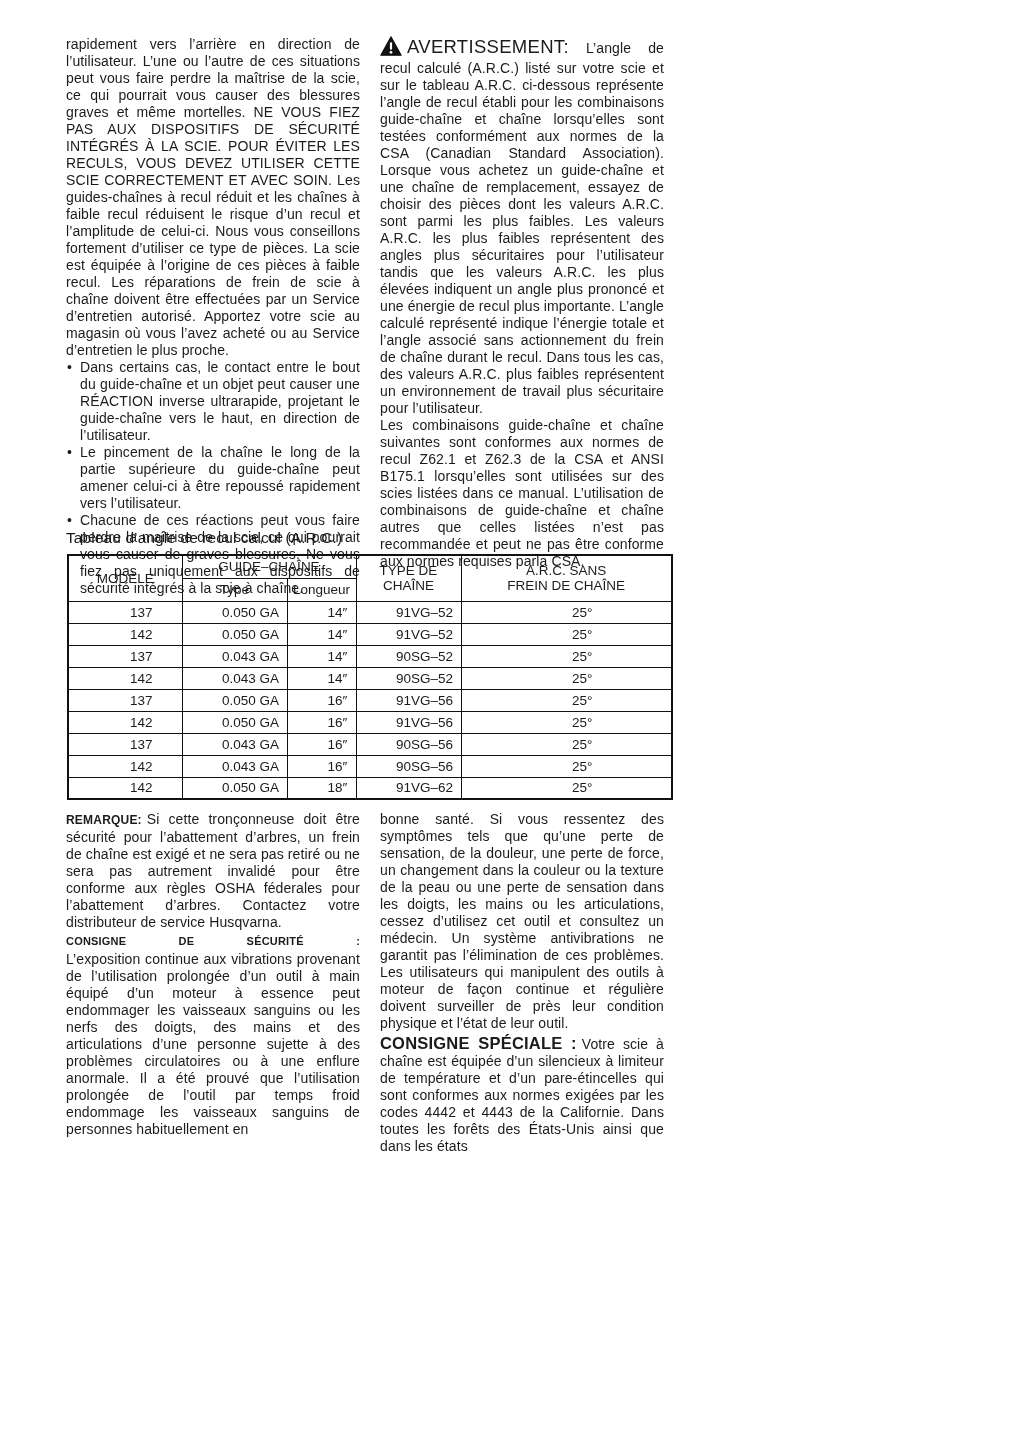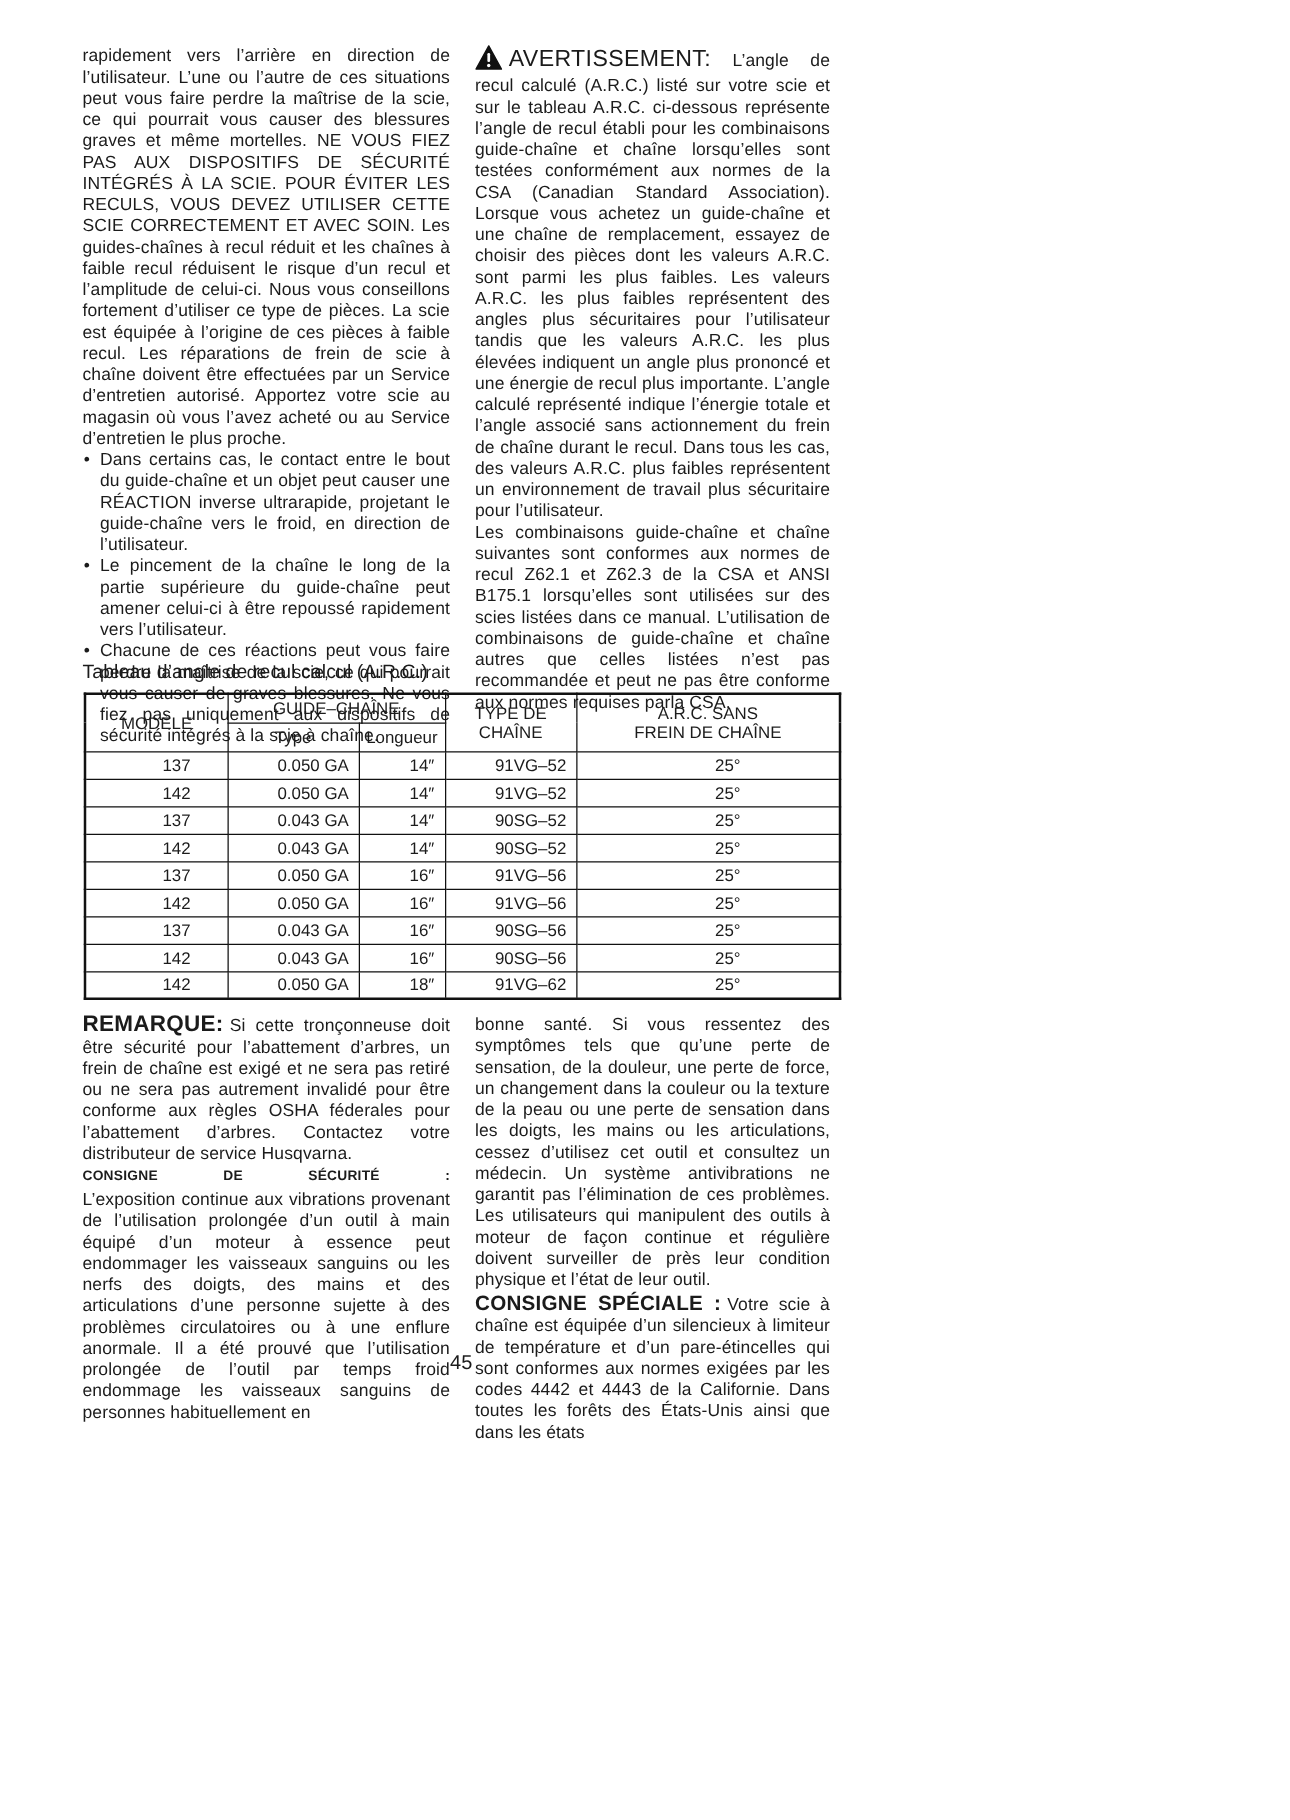--- a/index.html
+++ b/index.html
@@ -15,21 +15,21 @@
   .col-a { width:294px; }
   .col-b { width:284px; }
   .body-text { font-size:14px; line-height:17px; text-align:justify; letter-spacing:0.1px; }
   .body-text p + p { margin-top:0; }
 
   ul.bullets { list-style:none; margin-top:0; }
   ul.bullets li { position:relative; padding-left:14px; }
   ul.bullets li::before { content:"•"; position:absolute; left:1px; top:0; font-size:14px; }
   .warn-icon { display:inline-block; vertical-align:-3px; margin-right:5px; }
   .warn-label { font-weight:normal; font-size:18.5px; letter-spacing:0.3px; }
-  .inline-label { font-weight:bold; font-size:18px; letter-spacing:0.2px; margin-right:5px; }
+  .inline-label { font-weight:bold; font-size:12px; letter-spacing:0.2px; margin-right:5px; }
   .big-label { font-size:16.5px; }
 
   .spread-heading {
     font-weight:bold; font-size:11px; letter-spacing:0.2px;
     text-align:justify; text-align-last:justify; line-height:20px;
   }
 
   .table-title { position:absolute; left:66px; top:529px; font-size:15.5px; font-weight:normal; letter-spacing:0.1px; }
 
   table.arc { position:absolute; left:67px; top:554px; width:604px;
@@ -51,21 +51,21 @@
 </style>
 </head>
 <body>
 
 <div class="page">
 
   <div class="cols">
     <div class="col-a body-text">
       <p>rapidement vers l’arrière en direction de l’utilisateur. L’une ou l’autre de ces situations peut vous faire perdre la maîtrise de la scie, ce qui pourrait vous causer des blessures graves et même mortelles. NE VOUS FIEZ PAS AUX DISPOSITIFS DE SÉCURITÉ INTÉGRÉS À LA SCIE. POUR ÉVITER LES RECULS, VOUS DEVEZ UTILISER CETTE SCIE CORRECTEMENT ET AVEC SOIN. Les guides-chaînes à recul réduit et les chaînes à faible recul réduisent le risque d’un recul et l’amplitude de celui-ci. Nous vous conseillons fortement d’utiliser ce type de pièces. La scie est équipée à l’origine de ces pièces à faible recul. Les réparations de frein de scie à chaîne doivent être effectuées par un Service d’entretien autorisé. Apportez votre scie au magasin où vous l’avez acheté ou au Service d’entretien le plus proche.</p>
       <ul class="bullets">
-        <li>Dans certains cas, le contact entre le bout du guide-chaîne et un objet peut causer une RÉACTION inverse ultrarapide, projetant le guide-chaîne vers le froid, en direction de l’utilisateur.</li>
+        <li>Dans certains cas, le contact entre le bout du guide-chaîne et un objet peut causer une RÉACTION inverse ultrarapide, projetant le guide-chaîne vers le haut, en direction de l’utilisateur.</li>
         <li>Le pincement de la chaîne le long de la partie supérieure du guide-chaîne peut amener celui-ci à être repoussé rapidement vers l’utilisateur.</li>
         <li>Chacune de ces réactions peut vous faire perdre la maîtrise de la scie, ce qui pourrait vous causer de graves blessures. Ne vous fiez pas uniquement aux dispositifs de sécurité intégrés à la scie à chaîne.</li>
       </ul>
     </div>
     <div class="col-b body-text">
       <p>
         <span class="warn-icon"><svg width="22" height="20" viewBox="0 0 24 22">
               <path d="M12 0.8 L23.2 21.2 L0.8 21.2 Z" fill="#111" stroke="#111" stroke-width="1.2" stroke-linejoin="round"></path>
               <rect x="10.8" y="7" width="2.4" height="8" rx="1.1" fill="#fff"></rect>
               <circle cx="12" cy="18" r="1.5" fill="#fff"></circle>
@@ -172,15 +172,14 @@
       <p><span class="inline-label">REMARQUE:</span><span>Si cette tronçonneuse doit être sécurité pour l’abattement d’arbres, un frein de chaîne est exigé et ne sera pas retiré ou ne sera pas autrement invalidé pour être conforme aux règles OSHA féderales pour l’abattement d’arbres. Contactez votre distributeur de service Husqvarna.</span></p>
       <div class="spread-heading">CONSIGNE DE SÉCURITÉ :</div>
       <p>L’exposition continue aux vibrations provenant de l’utilisation prolongée d’un outil à main équipé d’un moteur à essence peut endommager les vaisseaux sanguins ou les nerfs des doigts, des mains et des articulations d’une personne sujette à des problèmes circulatoires ou à une enflure anormale. Il a été prouvé que l’utilisation prolongée de l’outil par temps froid endommage les vaisseaux sanguins de personnes habituellement en</p>
     </div>
     <div class="col-b body-text">
       <p>bonne santé. Si vous ressentez des symptômes tels que qu’une perte de sensation, de la douleur, une perte de force, un changement dans la couleur ou la texture de la peau ou une perte de sensation dans les doigts, les mains ou les articulations, cessez d’utilisez cet outil et consultez un médecin. Un système antivibrations ne garantit pas l’élimination de ces problèmes. Les utilisateurs qui manipulent des outils à moteur de façon continue et régulière doivent surveiller de près leur condition physique et l’état de leur outil.</p>
       <p style="margin-top:3px;"><span class="inline-label big-label">CONSIGNE SPÉCIALE :</span><span>Votre scie à chaîne est équipée d’un silencieux à limiteur de température et d’un pare-étincelles qui sont conformes aux normes exigées par les codes 4442 et 4443 de la Californie. Dans toutes les forêts des États-Unis ainsi que dans les états</span></p>
     </div>
   </div>
 
-  <div class="page-num">45</div>
 
 </div>
 
 </body></html>

